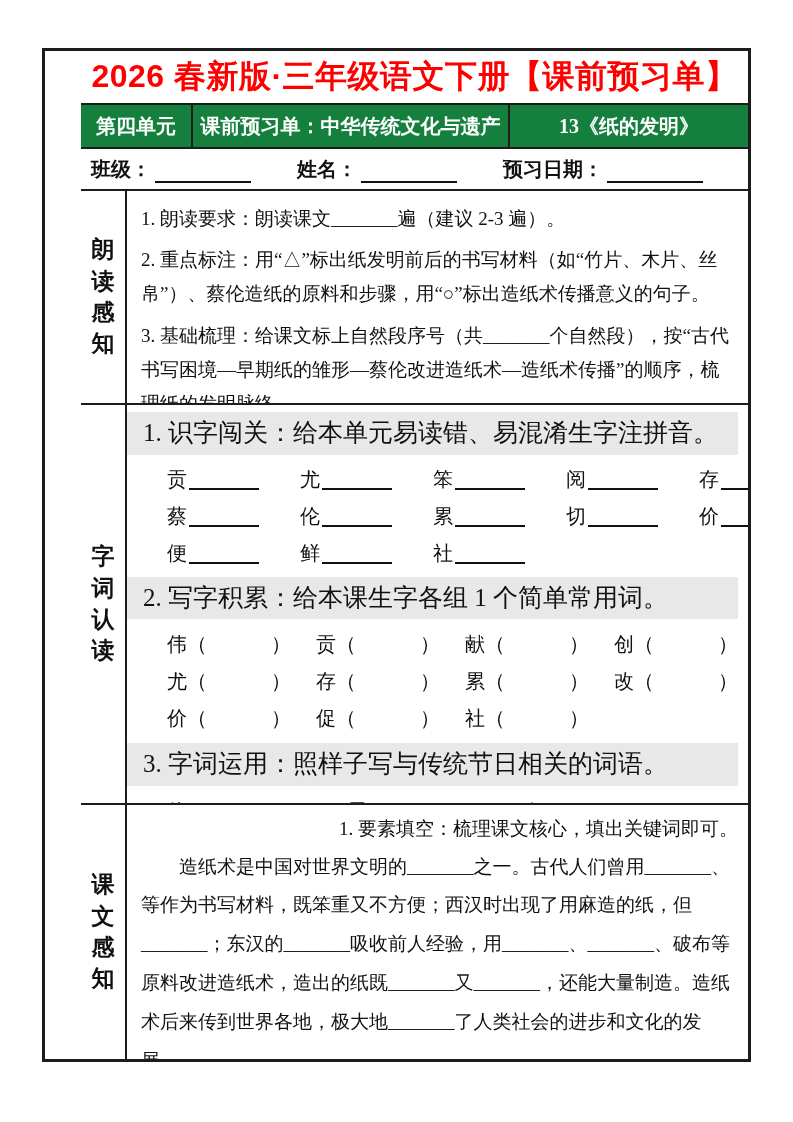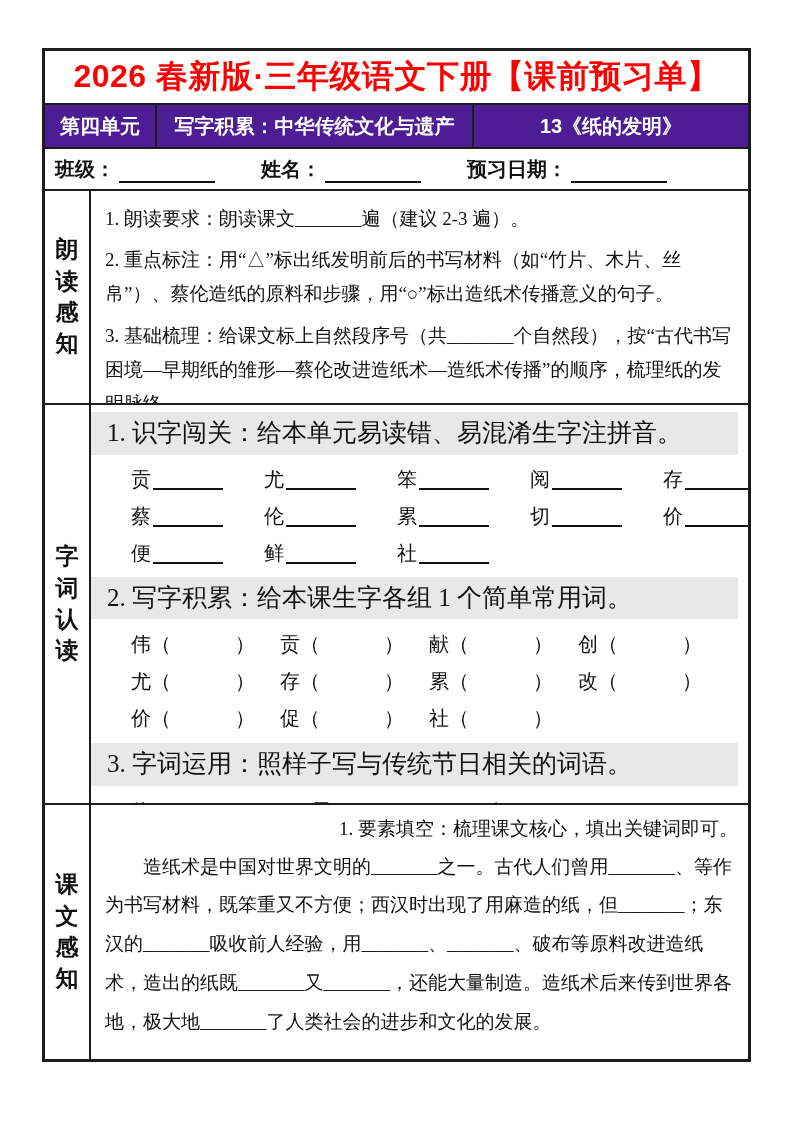--- a/index.html
+++ b/index.html
@@ -3,34 +3,34 @@
 <meta charset="utf-8">
 <style>
   * { box-sizing: border-box; }
   html,body { margin:0; padding:0; }
   body {
     width:793px; height:1122px; background:#ffffff; position:relative;
     font-family:"Liberation Sans", sans-serif; color:#111;
   }
   .sheet {
     position:absolute; left:42px; top:48px; width:709px; height:1014px;
-    border:3px solid #1c1c1c; display:flex; flex-direction:column; background:#fff;
+    border:3px solid #1c1c1c; display:flex; flex-direction:column; background:#fff;padding-left:36px;
   }
   
   .title-row {
     height:54px; flex:0 0 54px; display:flex; align-items:center; justify-content:center;
     border-bottom:2px solid #1c1c1c; overflow:hidden;
   }
   .title {
     color:#fe0000; font-weight:bold; font-size:32px; white-space:nowrap; letter-spacing:0.5px;
   }
   
   .unit-row {
-    height:44px; flex:0 0 44px; display:flex; background:#4c1d95;
-    border-bottom:2px solid #1c1c1c; color:#fff; font-weight:bold; font-size:20px;
+    height:44px; flex:0 0 44px; display:flex; background:#15803d;
+    border-bottom:2px solid #1c1c1c; color:#fff; font-weight:bold; font-size:20px;font-family:Liberation Serif, serif;
   }
   .unit-cell { display:flex; align-items:center; justify-content:center; white-space:nowrap; overflow:hidden; }
   .unit-cell.c1 { flex:0 0 112px; border-right:2px solid #1c1c1c; }
   .unit-cell.c2 { flex:0 0 317px; border-right:2px solid #1c1c1c; }
   .unit-cell.c3 { flex:1;border-radius:21px; }
   
   .info-row {
     height:42px; flex:0 0 42px; display:flex; align-items:center;
     border-bottom:2px solid #1c1c1c; font-weight:bold; font-size:20px; padding:0 10px;
   }
@@ -77,21 +77,21 @@
 <body>
 
 <div class="sheet">
 
   <div class="title-row">
     <div class="title">2026 春新版·三年级语文下册【课前预习单】</div>
   </div>
 
   <div class="unit-row">
     <div class="unit-cell c1">第四单元</div>
-    <div class="unit-cell c2">写字积累：中华传统文化与遗产</div>
+    <div class="unit-cell c2">课前预习单：中华传统文化与遗产</div>
     <div class="unit-cell c3">13《纸的发明》</div>
   </div>
 
   <div class="info-row">
     <div class="info-group">
       <span>班级：</span>
       <span class="blank-line"></span>
     </div>
     <div class="info-group">
       <span>姓名：</span>

